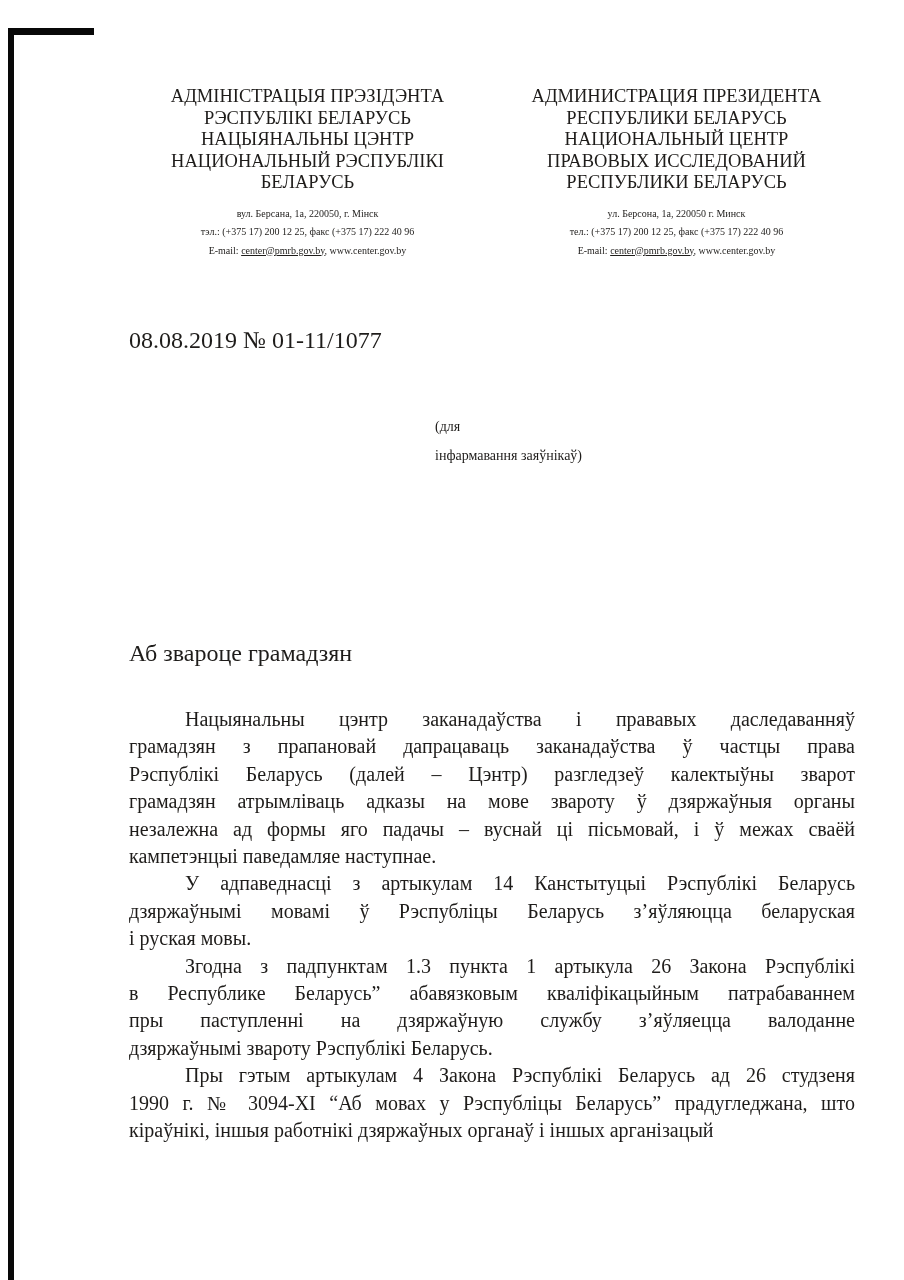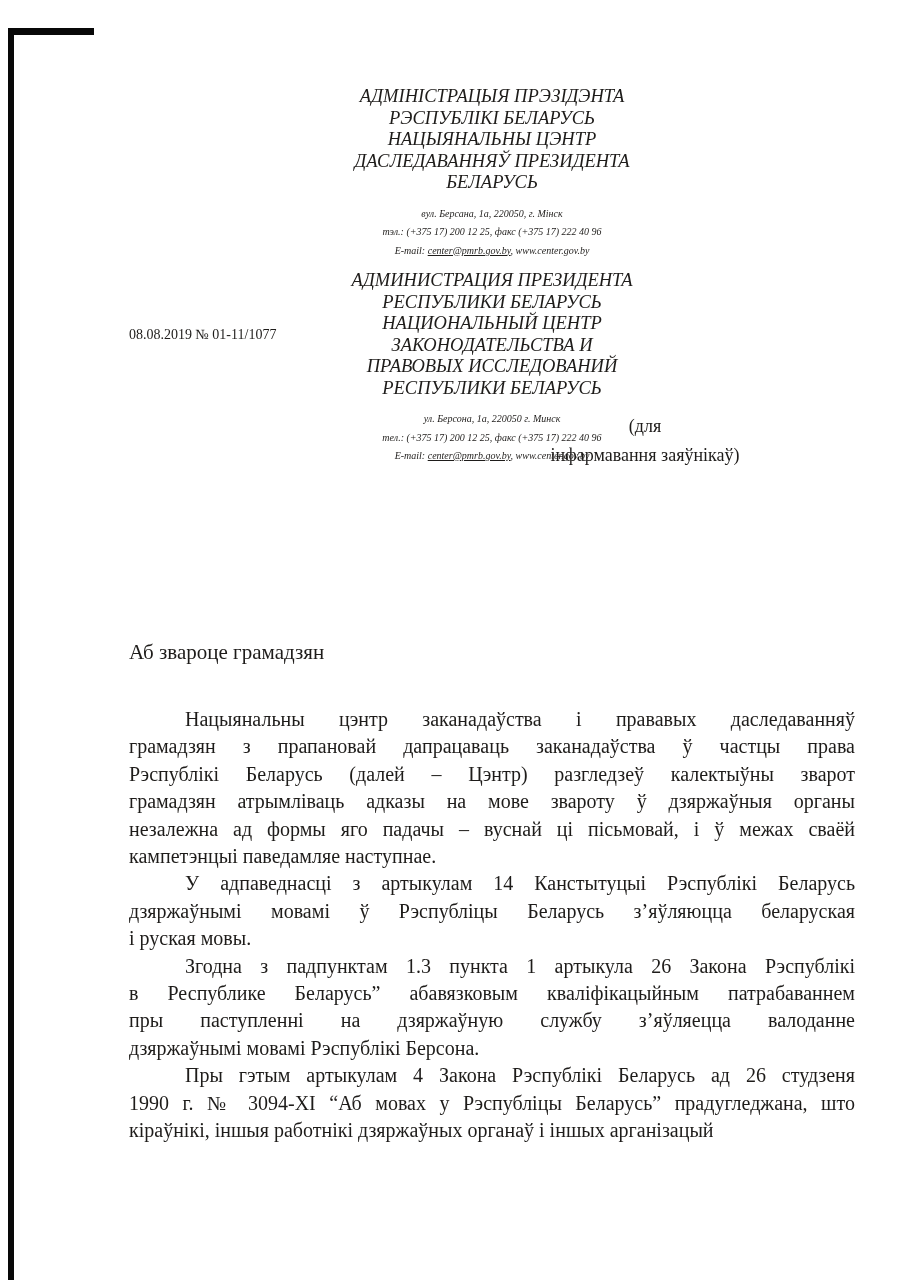--- a/index.html
+++ b/index.html
@@ -11,35 +11,35 @@
     font-family:"Liberation Serif","DejaVu Serif",serif;
     color:#1e1c1a;
   }
   
   .scan-mark-v{position:absolute;left:8px;top:28px;width:6px;height:1252px;background:#080808;}
   .scan-mark-h{position:absolute;left:8px;top:28px;width:86px;height:7px;background:#080808;}
 
   
   .letterhead{
     position:absolute;left:128px;top:86px;width:728px;
-    display:flex;flex-direction:column;gap:10px;font-style:italic;
+    display:flex;gap:10px;
   }
   .lh-col{flex:1 1 0;text-align:center;}
   .org-name{font-size:18.5px;line-height:21.5px;white-space:nowrap;}
   .org-address{margin-top:11px;font-size:10px;line-height:18.5px;white-space:nowrap;}
   .email{text-decoration:underline;}
 
   
-  .ref-line{position:absolute;left:129px;top:327px;font-size:14px;}
+  .ref-line{position:absolute;left:129px;top:327px;font-size:24px;}
 
   
-  .recipient-note{position:absolute;right:49px;top:412px;width:420px;text-align:center;font-size:18px;line-height:29px;}
+  .recipient-note{position:absolute;right:49px;top:412px;width:420px;text-align:left;font-size:14px;line-height:29px;}
 
   
-  .subject-line{position:absolute;left:129px;top:640px;font-size:21px;}
+  .subject-line{position:absolute;left:129px;top:640px;font-size:24px;}
 
   
   .body-text{position:absolute;left:129px;top:706px;width:726px;font-size:20px;line-height:27.4px;}
   .para .line{
     text-align:justify;
     text-align-last:justify;
     -moz-text-align-last:justify;
   }
   .para .line.first{text-indent:56px;}
   .para .line.last{text-align-last:left;-moz-text-align-last:left;}
@@ -51,35 +51,34 @@
 
   <div class="scan-mark-v" style="background: rgb(8, 8, 8);"></div>
   <div class="scan-mark-h" style="background: rgb(8, 8, 8);"></div>
 
   <header class="letterhead">
     <div class="lh-col">
       <div class="org-name">
           <div class="line first">АДМІНІСТРАЦЫЯ ПРЭЗІДЭНТА</div>
           <div class="line">РЭСПУБЛІКІ БЕЛАРУСЬ</div>
           <div class="line">НАЦЫЯНАЛЬНЫ ЦЭНТР</div>
-          <div class="line">ДАСЛЕДАВАННЯЎ ПРЕЗИДЕНТА</div>
+          <div class="line">НАЦИОНАЛЬНЫЙ РЭСПУБЛІКІ</div>
           <div class="line last">БЕЛАРУСЬ</div>
         </div>
       <div class="org-address">
         <div class="addr-line">вул. Берсана, 1а, 220050, г. Мінск</div>
         <div class="addr-line">тэл.: (+375 17) 200 12 25, факс (+375 17) 222 40 96</div>
         <div class="addr-line"><span>E-mail: </span><span class="email">center@pmrb.gov.by</span><span>, www.center.gov.by</span></div>
       </div>
     </div>
     <div class="lh-col">
       <div class="org-name">
           <div class="line first">АДМИНИСТРАЦИЯ ПРЕЗИДЕНТА</div>
           <div class="line">РЕСПУБЛИКИ БЕЛАРУСЬ</div>
           <div class="line">НАЦИОНАЛЬНЫЙ ЦЕНТР</div>
-          <div class="line">ЗАКОНОДАТЕЛЬСТВА И</div>
           <div class="line">ПРАВОВЫХ ИССЛЕДОВАНИЙ</div>
           <div class="line last">РЕСПУБЛИКИ БЕЛАРУСЬ</div>
         </div>
       <div class="org-address">
         <div class="addr-line">ул. Берсона, 1а, 220050 г. Минск</div>
         <div class="addr-line">тел.: (+375 17) 200 12 25, факс (+375 17) 222 40 96</div>
         <div class="addr-line"><span>E-mail: </span><span class="email">center@pmrb.gov.by</span><span>, www.center.gov.by</span></div>
       </div>
     </div>
   </header>
@@ -104,21 +103,21 @@
       </div>
     <div class="para">
         <div class="line first">У адпаведнасці з артыкулам 14 Канстытуцыі Рэспублікі Беларусь</div>
         <div class="line">дзяржаўнымі мовамі ў Рэспубліцы Беларусь з’яўляюцца беларуская</div>
         <div class="line last">і руская мовы.</div>
       </div>
     <div class="para">
         <div class="line first">Згодна з падпунктам 1.3 пункта 1 артыкула 26 Закона Рэспублікі</div>
         <div class="line">в Республике Беларусь” абавязковым кваліфікацыйным патрабаваннем</div>
         <div class="line">пры паступленні на дзяржаўную службу з’яўляецца валоданне</div>
-        <div class="line last">дзяржаўнымі мовамі Рэспублікі Берсона.</div>
+        <div class="line last">дзяржаўнымі звароту Рэспублікі Беларусь.</div>
       </div>
     <div class="para">
         <div class="line first">Пры гэтым артыкулам 4 Закона Рэспублікі Беларусь ад 26 студзеня</div>
         <div class="line">1990 г. № 3094-XI “Аб мовах у Рэспубліцы Беларусь” прадугледжана, што</div>
         <div class="line last">кіраўнікі, іншыя работнікі дзяржаўных органаў і іншых арганізацый</div>
       </div>
   </div>
 
 </div>
 

